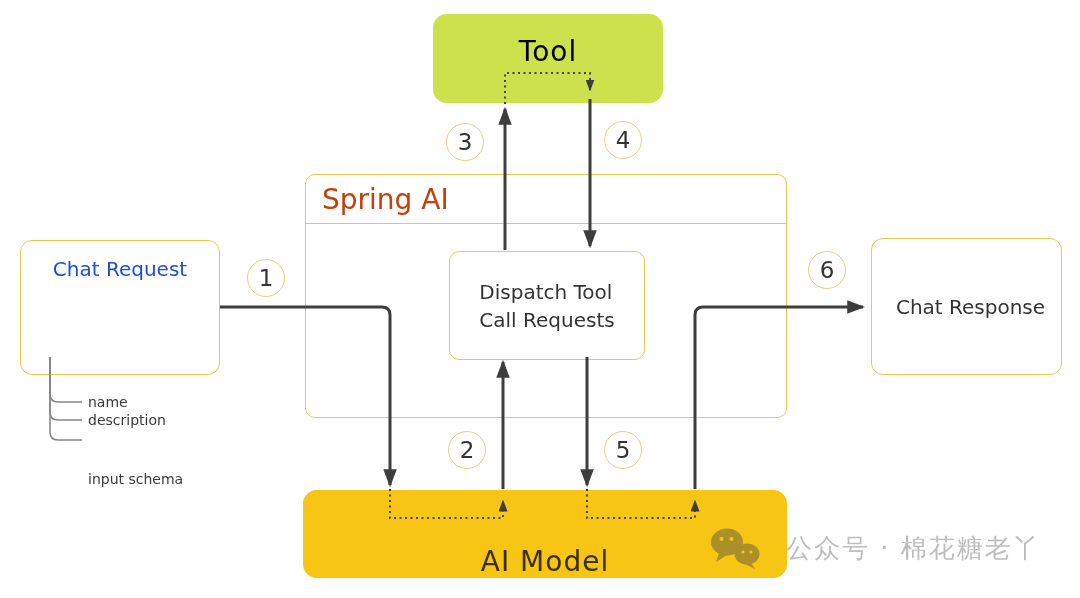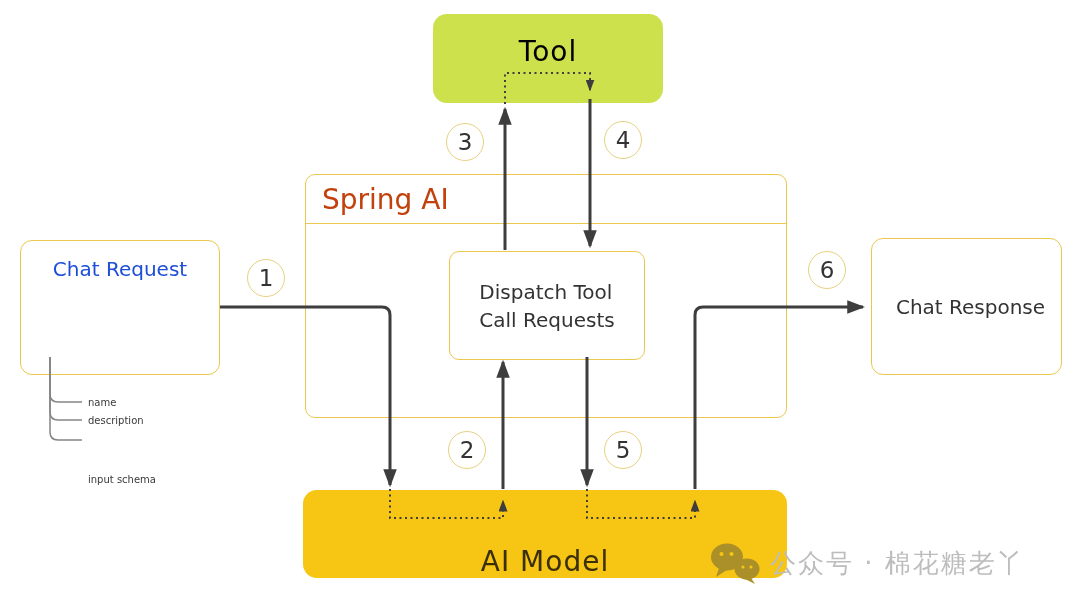--- a/index.html
+++ b/index.html
@@ -48,31 +48,31 @@
     display:flex; align-items:center; justify-content:center;
     font-size:20px; color:#333;padding-left:8px;
   }
   .ai-model {
     left:303px; top:490px; width:484px; height:88px;
     background:#f7c513; border-radius:14px;
     display:flex; align-items:flex-end; justify-content:center;
     padding-top:20px; font-size:28px; color:#3b2f07; letter-spacing:1px;
   }
   .attr-label {
-    position:absolute; font-size:10px; color:#3a3a3a; transform:translateY(-50%);
+    position:absolute; font-size:14px; color:#3a3a3a; transform:translateY(-50%);
   }
   .step {
     position:absolute; width:38px; height:38px; box-sizing:border-box;
     background:#fff; border:1.5px solid #e8d181; border-radius:50%;
     display:flex; align-items:center; justify-content:center;
     font-size:23px; color:#333;
   }
   .overlay { position:absolute; left:0; top:0; pointer-events:none; }
 
-  .watermark { position:absolute; left:710px; top:527px; display:flex; align-items:center; gap:8px;margin-top:15px; }
+  .watermark { position:absolute; left:710px; top:527px; display:flex; align-items:center; gap:24px; }
   .wm-text { font-size:26px; color:#bdbdbd; letter-spacing:2px; white-space:nowrap; }
 </style>
 </head>
 <body>
 
 <div class="canvas">
 
   <div class="box tool-box">
     <span>Tool</span>
   </div>

